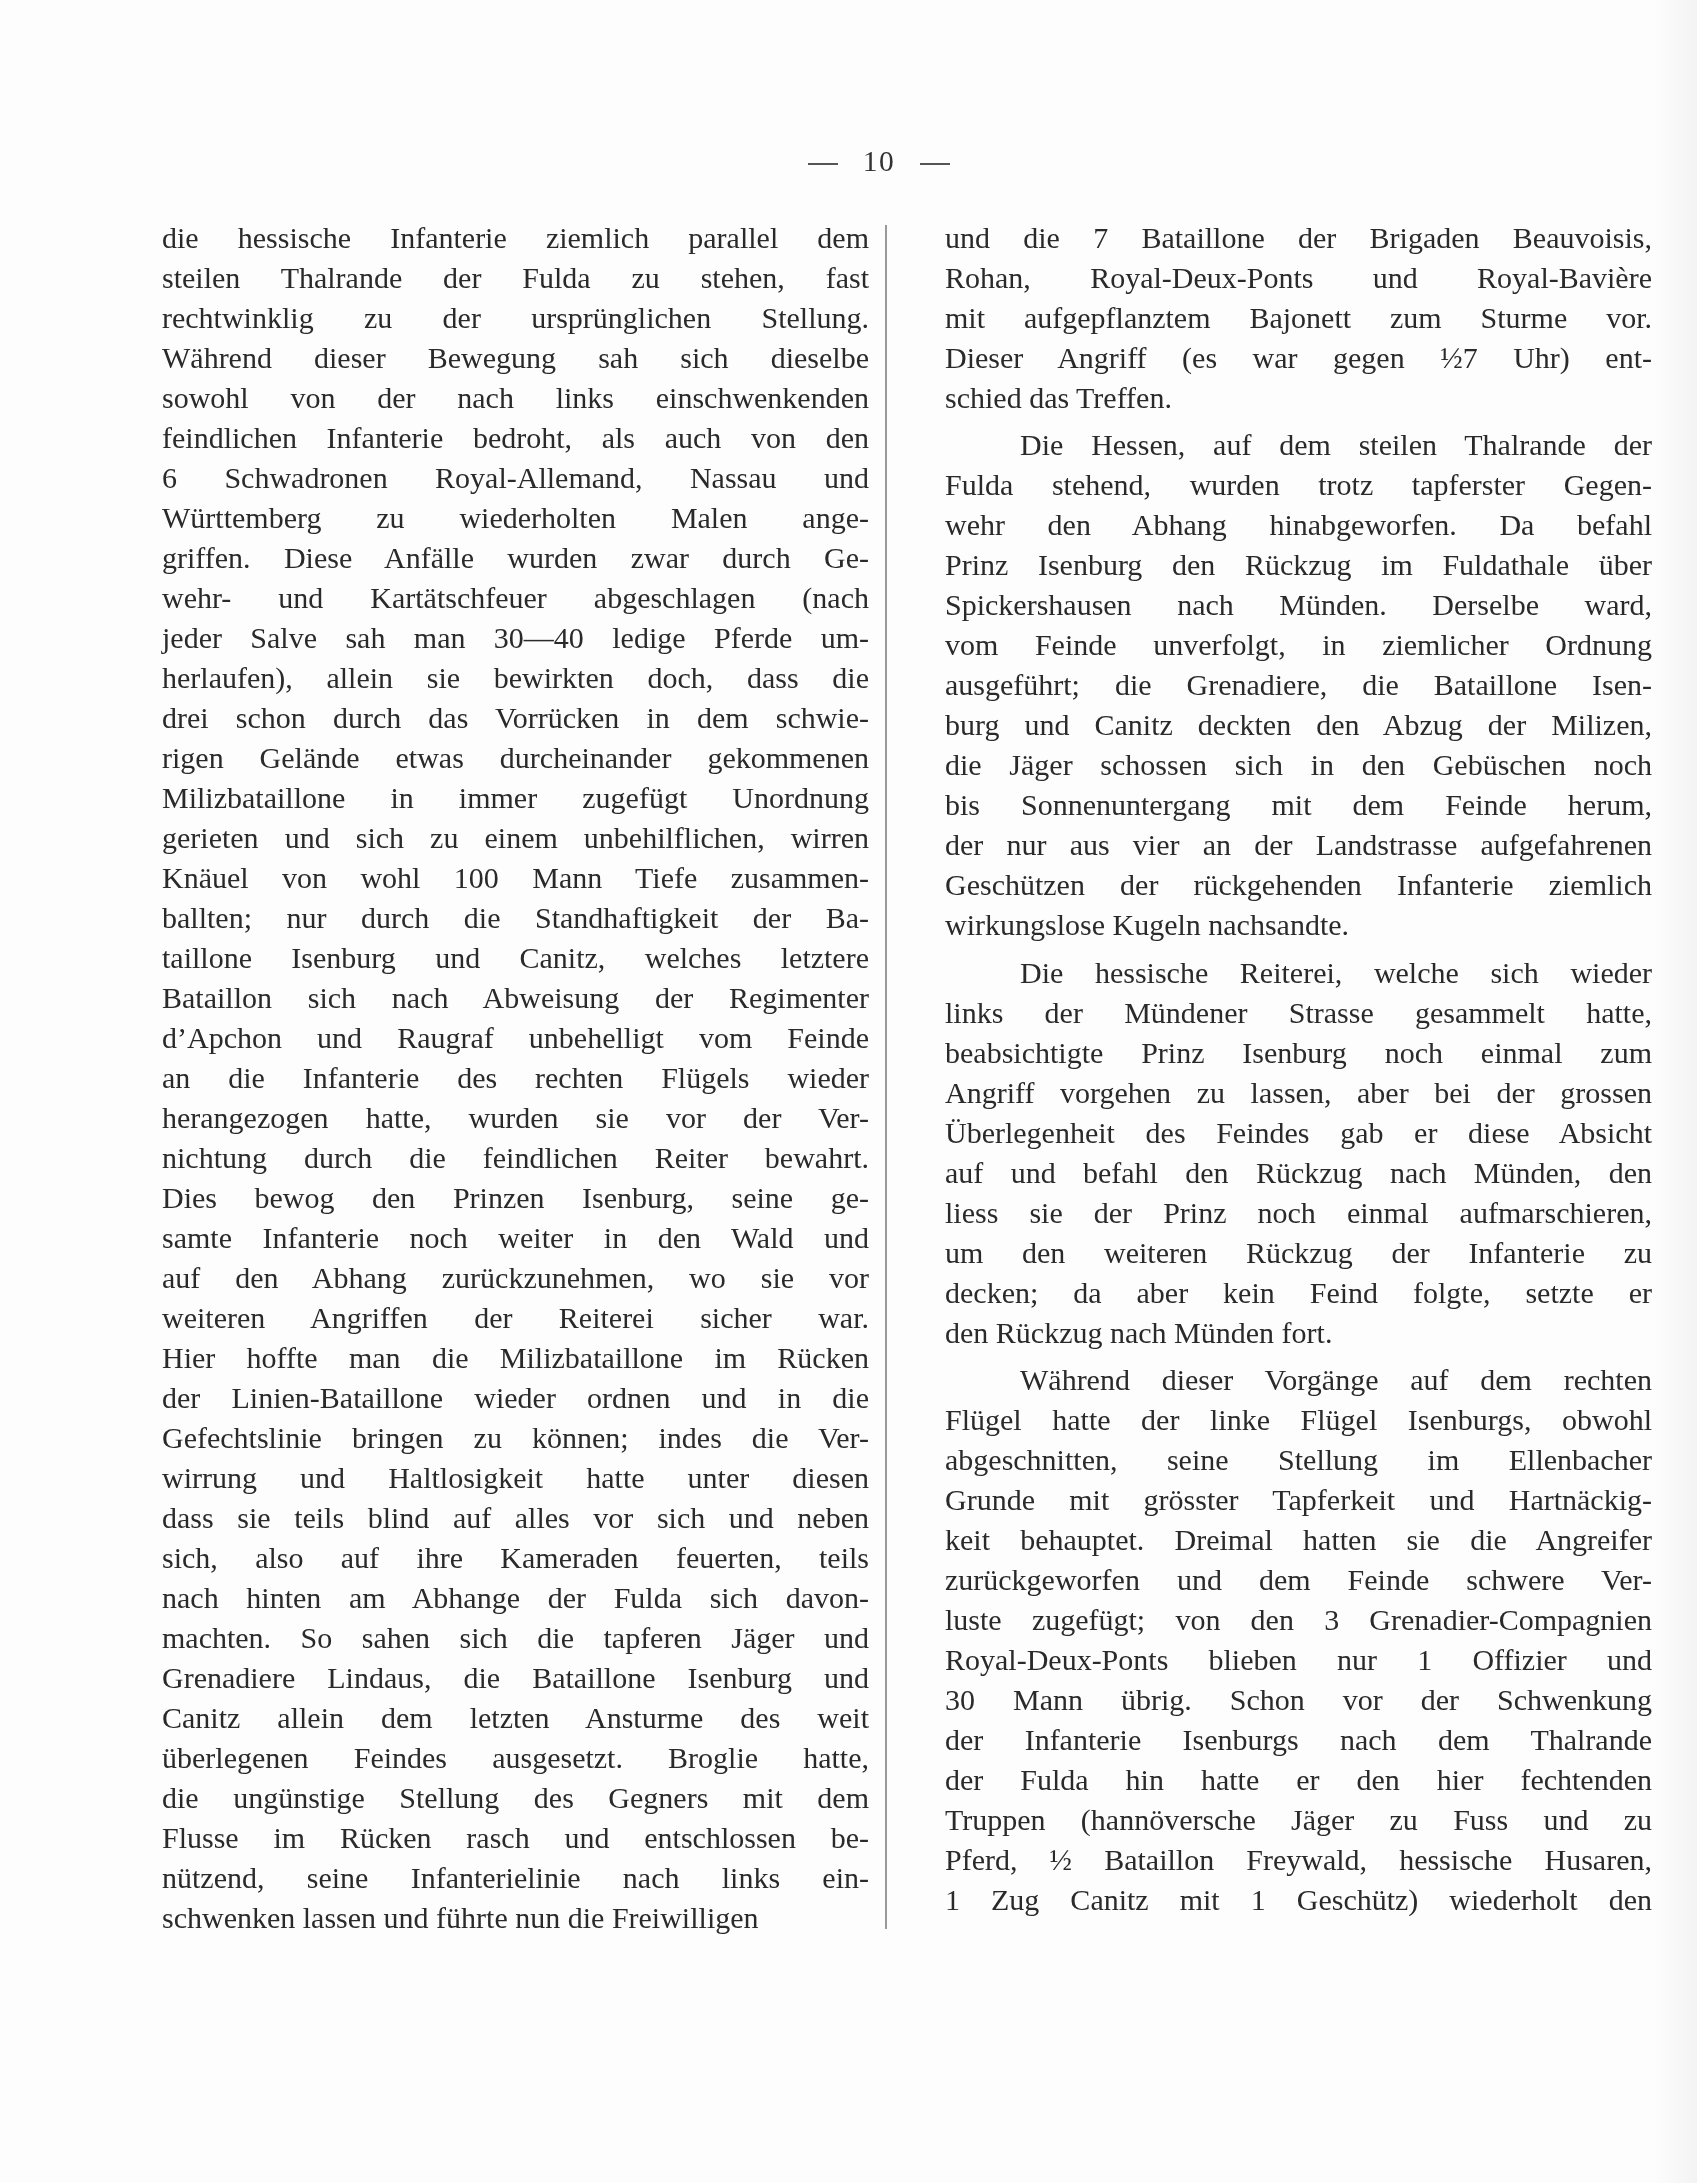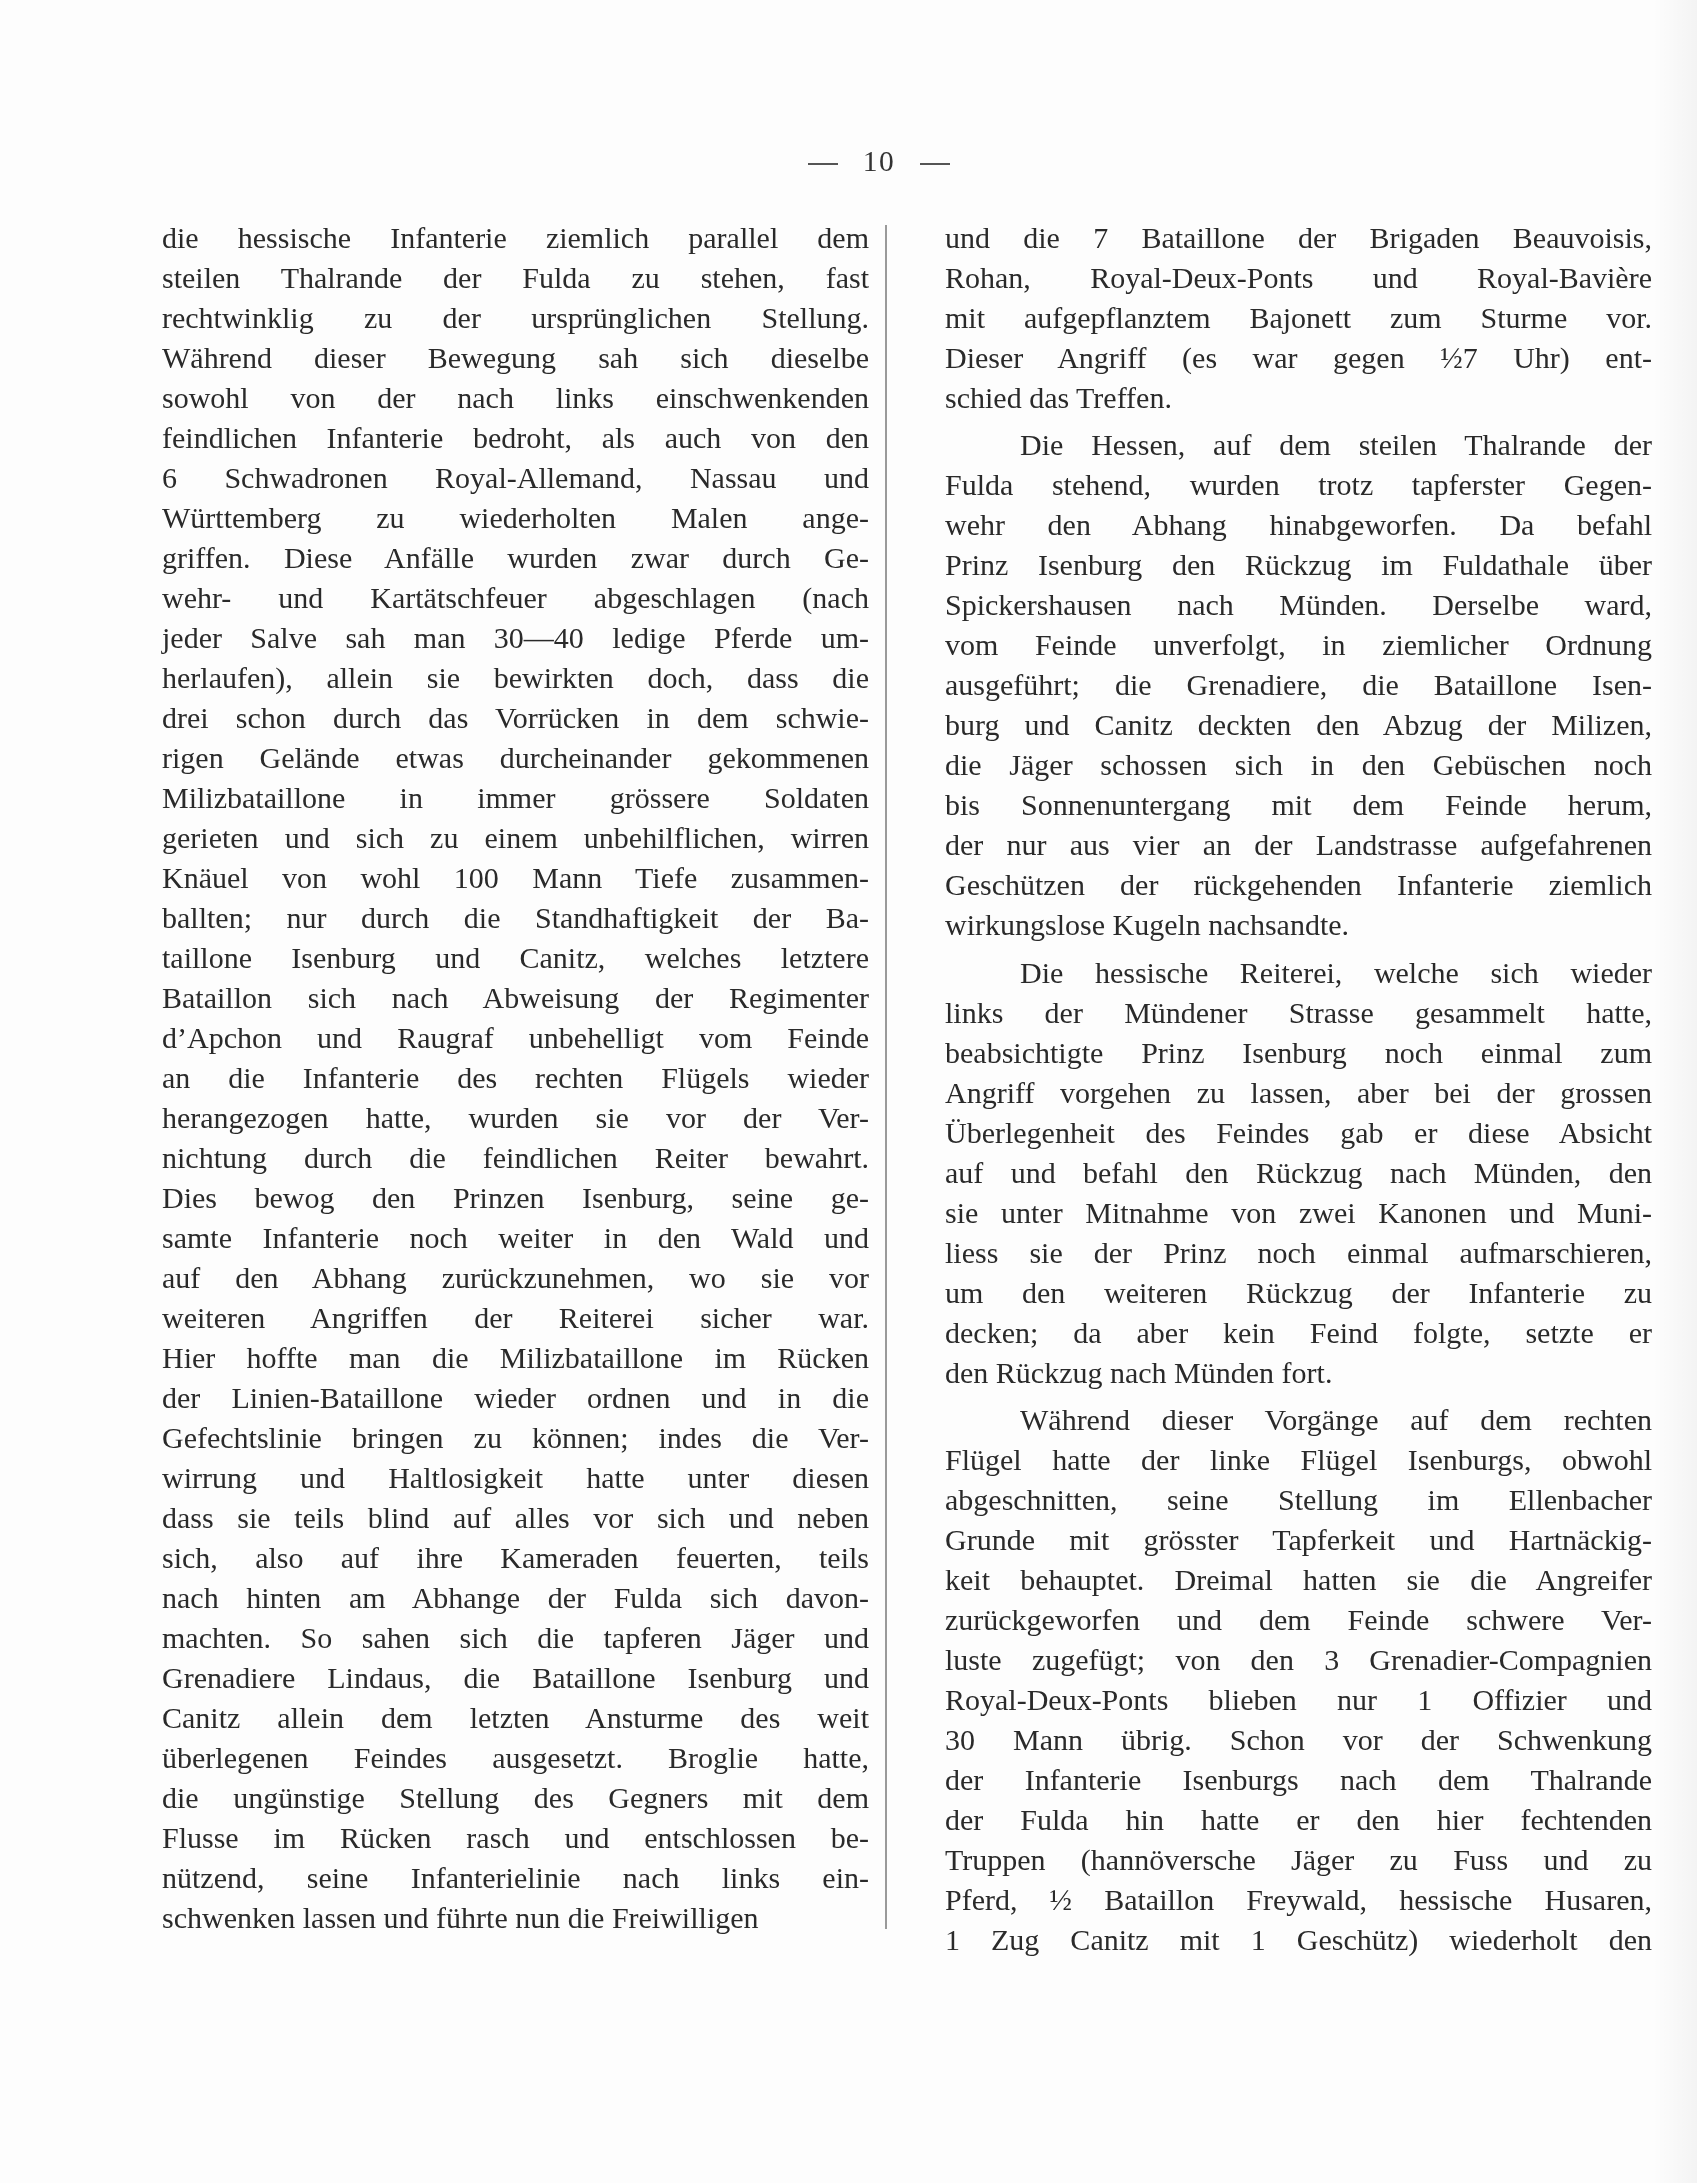--- a/index.html
+++ b/index.html
@@ -73,21 +73,21 @@
     <span class="line">sowohl von der nach links einschwenkenden</span>
     <span class="line">feindlichen Infanterie bedroht, als auch von den</span>
     <span class="line">6 Schwadronen Royal-Allemand, Nassau und</span>
     <span class="line">Württemberg zu wiederholten Malen ange-</span>
     <span class="line">griffen. Diese Anfälle wurden zwar durch Ge-</span>
     <span class="line">wehr- und Kartätschfeuer abgeschlagen (nach</span>
     <span class="line">jeder Salve sah man 30—40 ledige Pferde um-</span>
     <span class="line">herlaufen), allein sie bewirkten doch, dass die</span>
     <span class="line">drei schon durch das Vorrücken in dem schwie-</span>
     <span class="line">rigen Gelände etwas durcheinander gekommenen</span>
-    <span class="line">Milizbataillone in immer grössere Soldaten</span>
+    <span class="line">Milizbataillone in immer zugefügt Unordnung</span>
     <span class="line">gerieten und sich zu einem unbehilflichen, wirren</span>
     <span class="line">Knäuel von wohl 100 Mann Tiefe zusammen-</span>
     <span class="line">ballten; nur durch die Standhaftigkeit der Ba-</span>
     <span class="line">taillone Isenburg und Canitz, welches letztere</span>
     <span class="line">Bataillon sich nach Abweisung der Regimenter</span>
     <span class="line">d’Apchon und Raugraf unbehelligt vom Feinde</span>
     <span class="line">an die Infanterie des rechten Flügels wieder</span>
     <span class="line">herangezogen hatte, wurden sie vor der Ver-</span>
     <span class="line">nichtung durch die feindlichen Reiter bewahrt.</span>
     <span class="line">Dies bewog den Prinzen Isenburg, seine ge-</span>
@@ -135,21 +135,20 @@
       <span class="line last">wirkungslose Kugeln nachsandte.</span>
     </div>
     <div class="para-gap"></div>
     <div>
       <span class="line indent">Die hessische Reiterei, welche sich wieder</span>
       <span class="line">links der Mündener Strasse gesammelt hatte,</span>
       <span class="line">beabsichtigte Prinz Isenburg noch einmal zum</span>
       <span class="line">Angriff vorgehen zu lassen, aber bei der grossen</span>
       <span class="line">Überlegenheit des Feindes gab er diese Absicht</span>
       <span class="line">auf und befahl den Rückzug nach Münden, den</span>
-      <span class="line">sie unter Mitnahme von zwei Kanonen und Muni-</span>
       <span class="line">liess sie der Prinz noch einmal aufmarschieren,</span>
       <span class="line">um den weiteren Rückzug der Infanterie zu</span>
       <span class="line">decken; da aber kein Feind folgte, setzte er</span>
       <span class="line last">den Rückzug nach Münden fort.</span>
     </div>
     <div class="para-gap"></div>
     <div>
       <span class="line indent">Während dieser Vorgänge auf dem rechten</span>
       <span class="line">Flügel hatte der linke Flügel Isenburgs, obwohl</span>
       <span class="line">abgeschnitten, seine Stellung im Ellenbacher</span>

